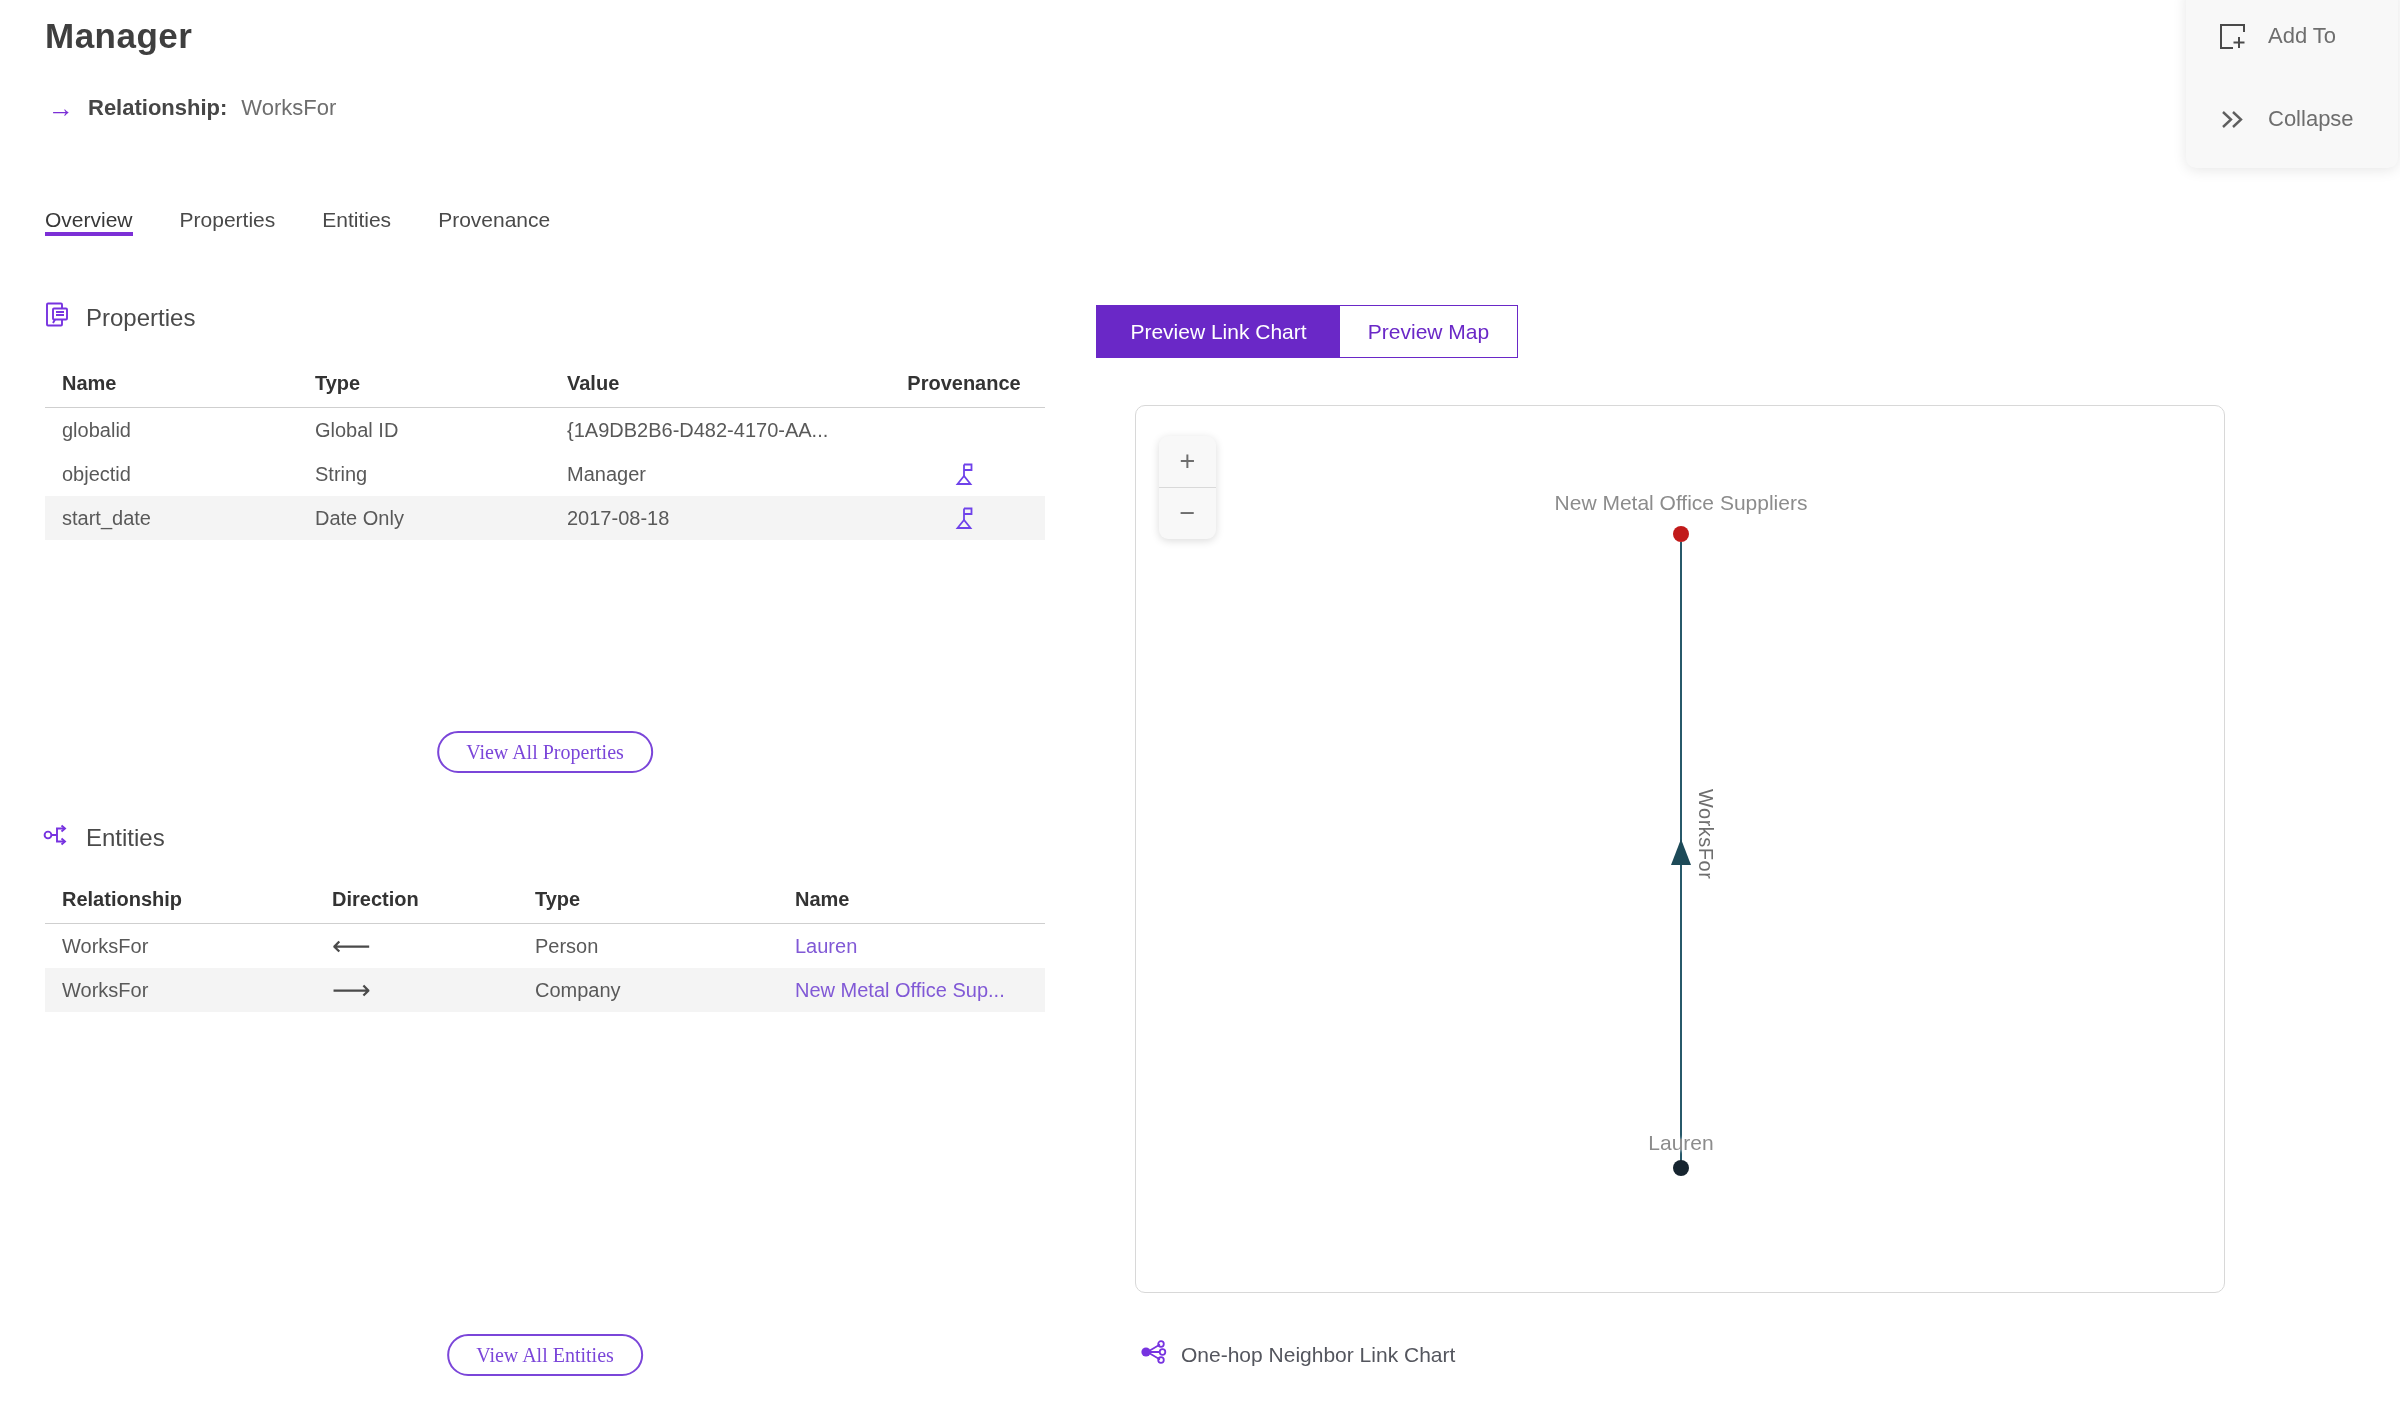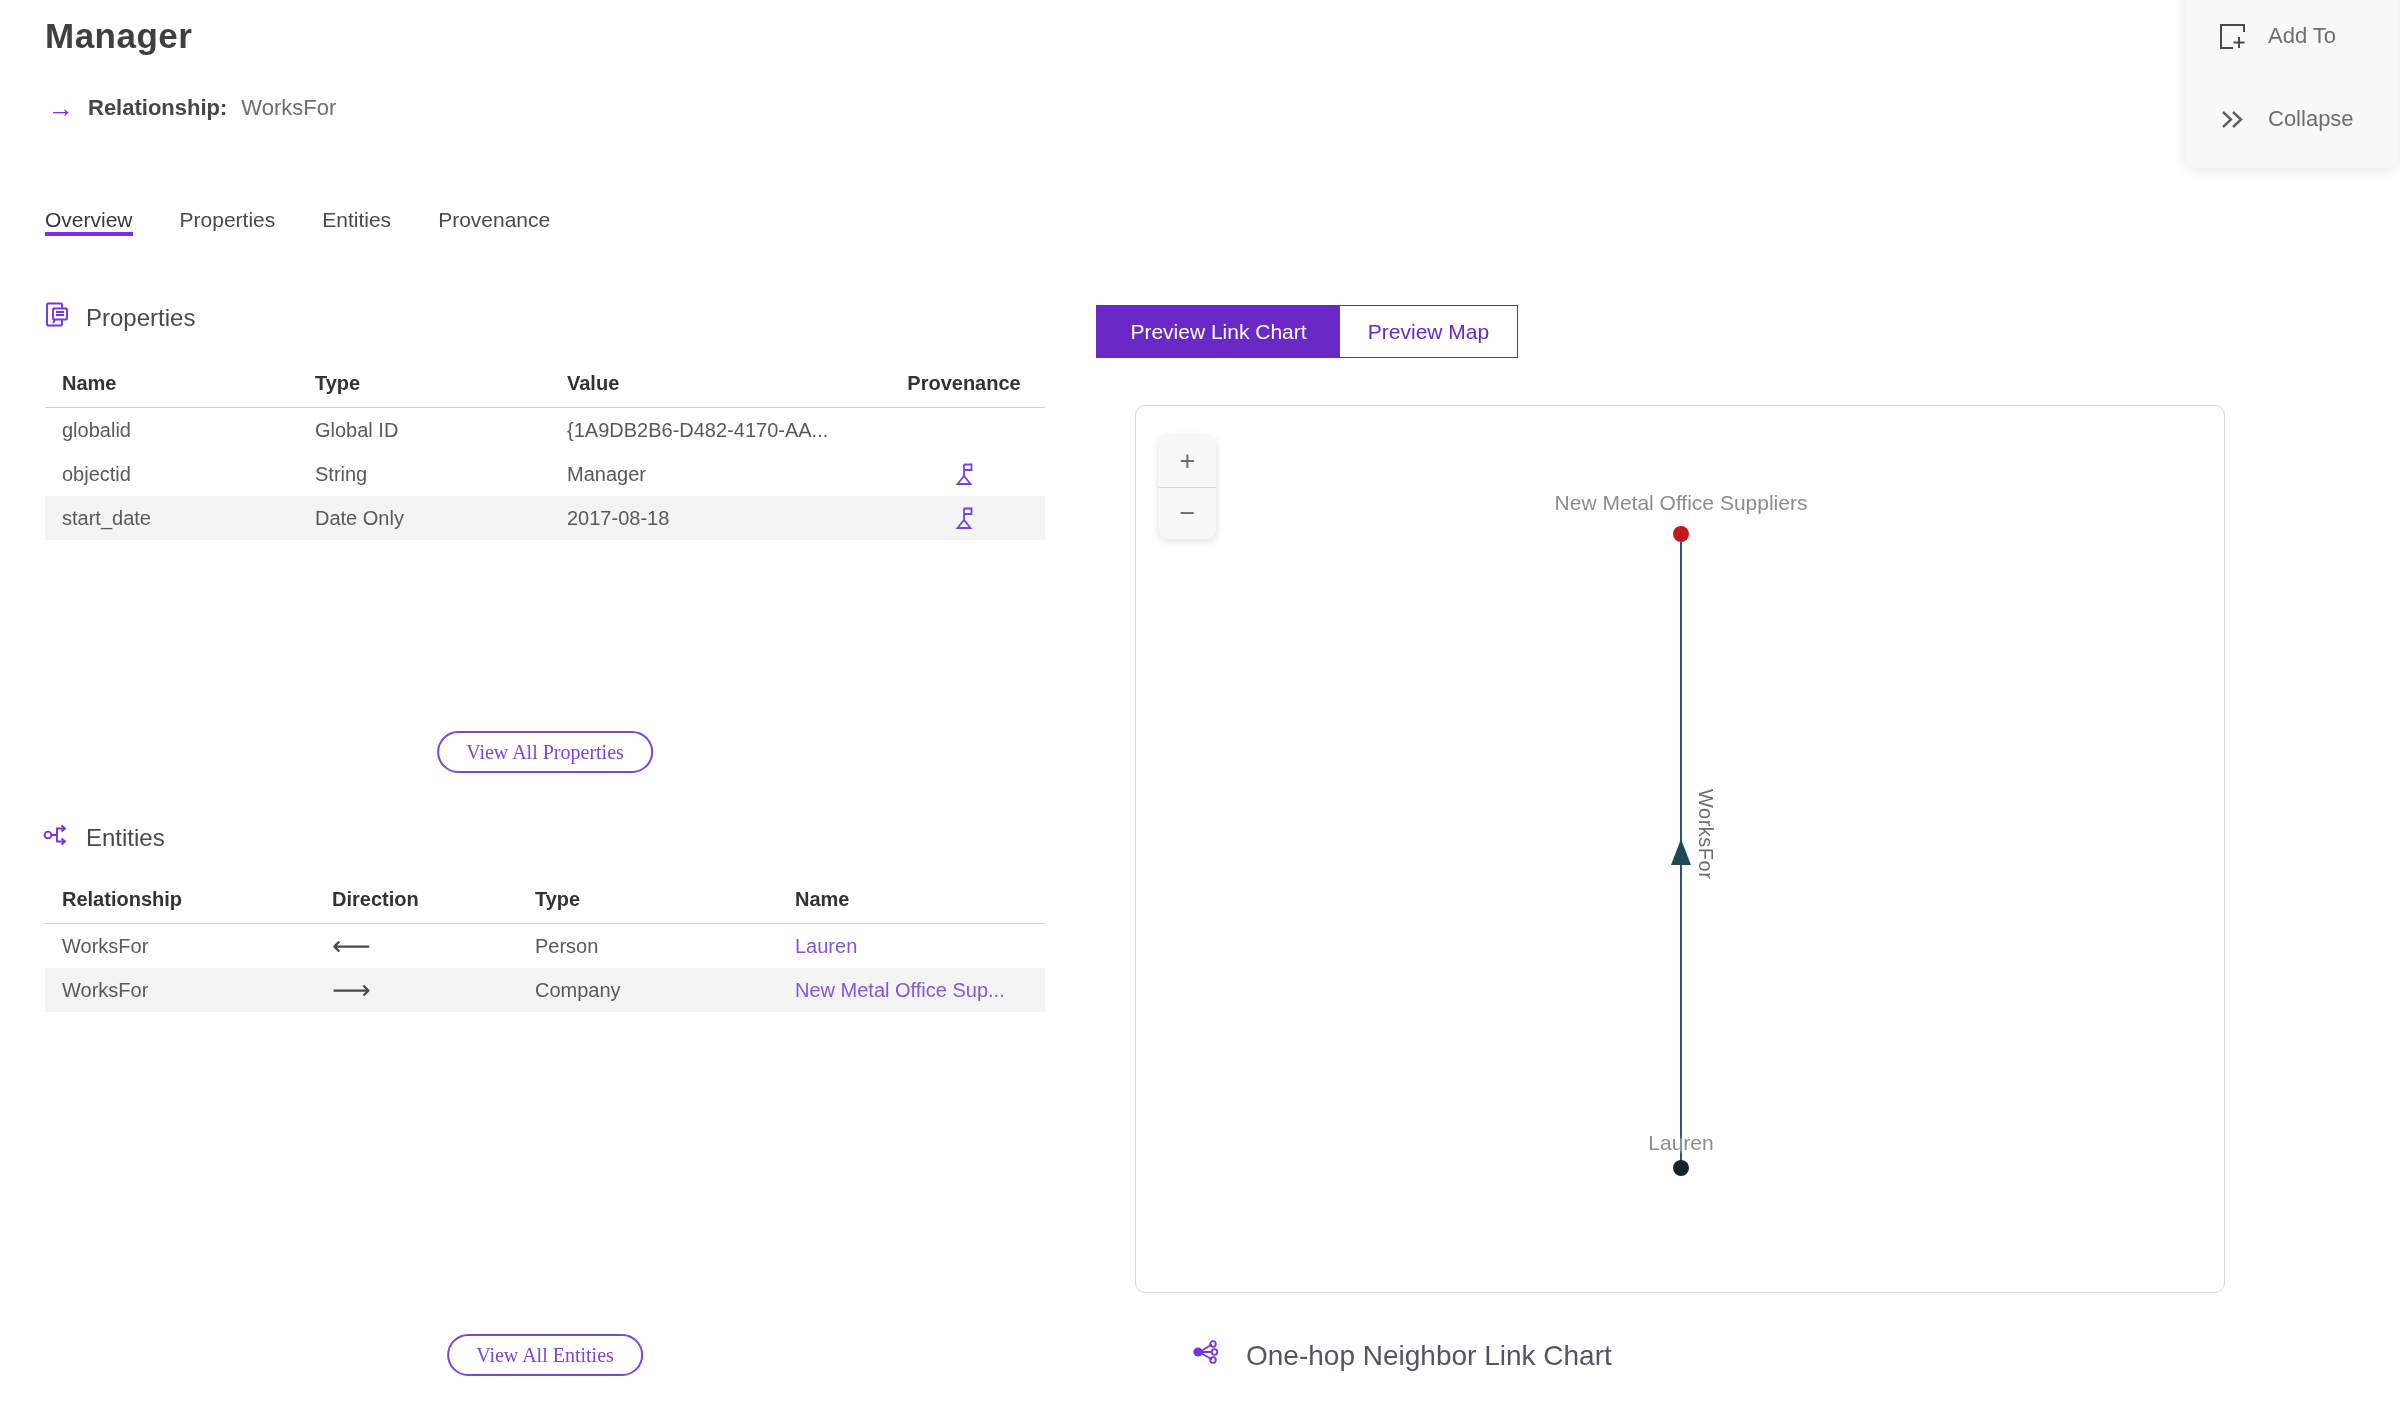--- a/index.html
+++ b/index.html
@@ -82,22 +82,22 @@
   .edge-line { position:absolute; left:544px; top:136px; width:2px; height:626px; background:#27596a; z-index:1; }
   .edge-arrow { position:absolute; left:535px; top:433px; width:0; height:0; z-index:2;
     border-left:10px solid transparent; border-right:10px solid transparent;
     border-bottom:26px solid #1d4a58; }
   .edge-label { position:absolute; left:558px; top:383px; writing-mode:vertical-rl;
     color:#6e6e6e; font-size:20px; letter-spacing:0.5px; }
   .node-dot { position:absolute; width:16px; height:16px; border-radius:50%; z-index:4; cursor:pointer; }
   .dot-top { left:537px; top:120px; background:#c11a1a; }
   .dot-bottom { left:537px; top:754px; background:#16242f; }
 
-  .chart-caption { position:absolute; left:1192px; top:1338px; display:flex; align-items:center;
-    gap:26px; font-size:28px; color:#54565e; }
+  .chart-caption { position:absolute; left:1140px; top:1338px; display:flex; align-items:center;
+    gap:13px; font-size:21px; color:#54565e; }
 </style>
 </head>
 <body>
 
 <div class="stage">
 
   <div class="page-title">Manager</div>
   <div class="subtitle">
     <span class="rel-arrow">→</span>
     <span class="rel-label">Relationship:</span>

